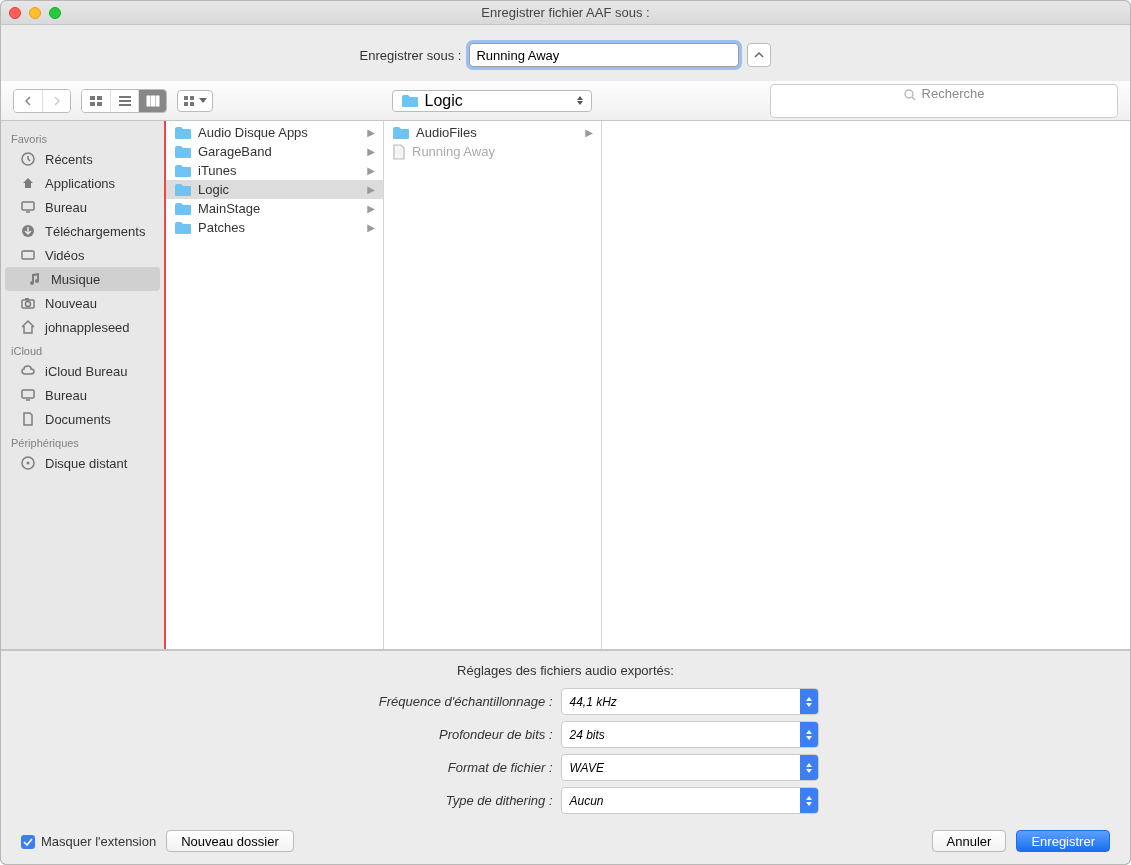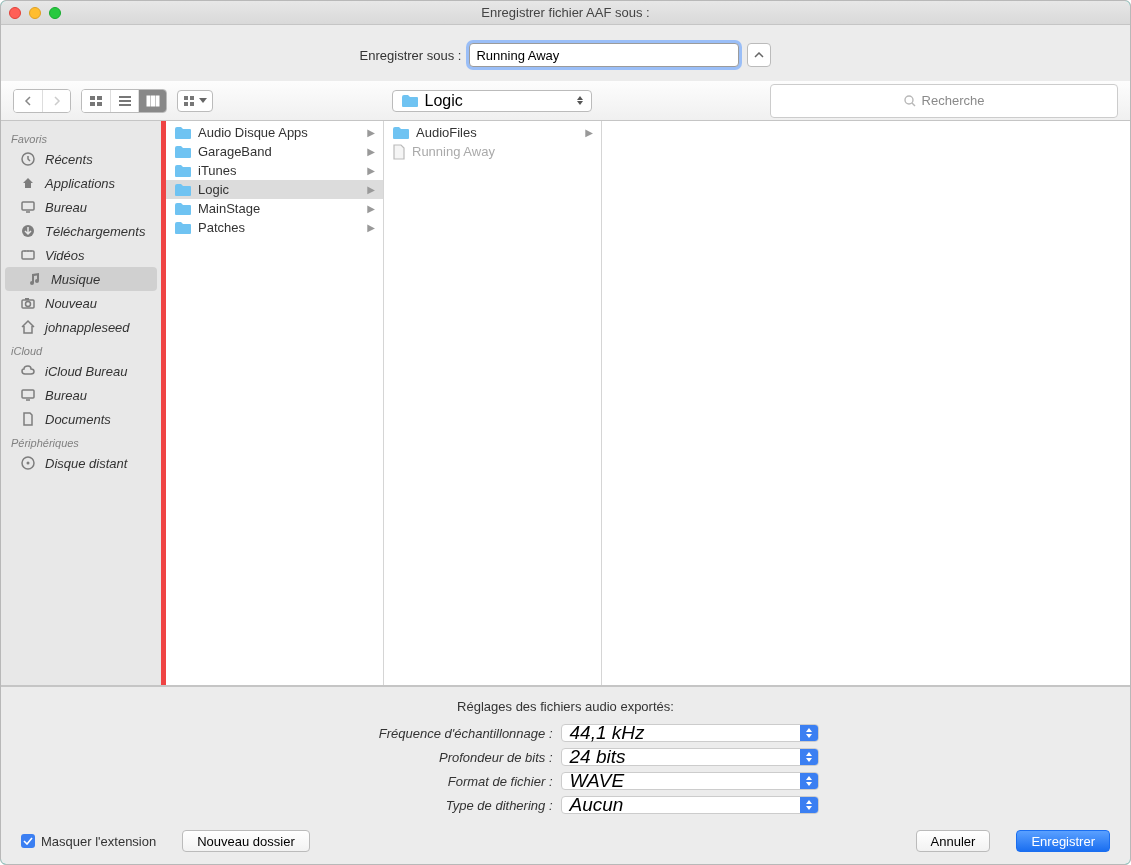--- a/index.html
+++ b/index.html
@@ -27,55 +27,55 @@
 .view-btn.active { background: #888; }
 .view-btn.active svg path, .view-btn.active svg rect { stroke: #fff; fill: #fff; }
 .grouping-btn { width: 36px; height: 22px; border: 1px solid #bbb; border-radius: 4px; background: #fff; display: flex; align-items: center; justify-content: center; gap: 2px; }
 
 .toolbar-spacer { flex: 1; }
 .path-select { display: flex; align-items: center; gap: 6px; height: 22px; border: 1px solid #bbb; border-radius: 4px; background: #fff; padding: 0 8px; min-width: 200px; cursor: pointer; }
 .folder-icon-sm { width: 18px; height: 14px; display: inline-block; }
 .folder-icon-sm svg { width: 100%; height: 100%; }
 .path-select .up-down { margin-left: auto; }
 
-.search-box { display: flex; align-items: center; gap: 6px; width: 348px; height: 22px; border: 1px solid #ccc; border-radius: 4px; background: #fff; padding: 16px 8px; justify-content: center; color: #8a8a8a; font-size: 13px; }
+.search-box { display: flex; align-items: flex-end; gap: 6px; width: 348px; height: 22px; border: 1px solid #ccc; border-radius: 4px; background: #fff; padding: 16px 8px; justify-content: center; color: #8a8a8a; font-size: 13px; }
 .search-box svg { opacity: 0.6; }
 
 .browser { flex: 1; display: flex; background: #fff; border-bottom: 1px solid #c5c5c5; overflow: hidden; }
-.sidebar { width: 165px; background: #e8e8e8; border-right: 5px solid #ef4444; padding: 6px 0; overflow-y: auto; font-style: italic; }
+.sidebar { width: 165px; background: #e8e8e8; border-right: 2px solid #ef4444; padding: 6px 0; overflow-y: auto; }
 .sidebar-header { font-size: 11px; color: #808080; padding: 6px 10px 2px 10px; }
 .sidebar-item { display: flex; align-items: center; gap: 8px; padding: 3px 10px 3px 18px; font-size: 13px; color: #333; cursor: pointer; }
 .sidebar-item.selected { background: #d0d0d0; border-radius: 4px; margin: 0 4px; padding-left: 20px; }
 .sidebar-item .icon { width: 18px; height: 18px; display: flex; align-items: center; justify-content: center; color: #7d7d7d; }
 
 .columns { flex: 1; display: flex; }
 .column { width: 218px; border-right: 1px solid #d5d5d5; overflow-y: auto; padding: 2px 0; }
 .col-item { display: flex; align-items: center; gap: 6px; padding: 1px 8px; font-size: 13px; color: #333; cursor: pointer; position: relative; height: 19px; }
 .col-item.selected { background: #dcdcdc; }
 .col-item .chev { margin-left: auto; color: #999; font-size: 10px; }
 .col-item.dimmed { color: #aaa; }
 
 .folder-glyph { width: 18px; height: 14px; display: inline-flex; }
 .file-glyph { width: 14px; height: 16px; display: inline-flex; color: #bbb; }
 
 .settings-panel { background: #ececec; padding: 12px 20px 0 20px; border-top: 1px solid #c5c5c5; }
 .settings-inner { max-width: 900px; margin: 0 auto; display: flex; flex-direction: column; align-items: center; }
 .settings-title { font-size: 13px; color: #333; margin-bottom: 10px; }
 .setting-row { display: flex; align-items: center; gap: 8px; margin-bottom: 6px; font-style: italic; }
 .setting-label { width: 240px; text-align: right; font-size: 13px; color: #333; }
-.mac-select { width: 258px; height: 18px; border: 1px solid #ccc; border-radius: 4px; background: #fff; display: flex; align-items: center; padding: 0 0 0 8px; font-size: 19px; position: relative; cursor: pointer; }
+.mac-select { width: 258px; height: 27px; border: 1px solid #ccc; border-radius: 4px; background: #fff; display: flex; align-items: center; padding: 0 0 0 8px; font-size: 12px; position: relative; cursor: pointer; }
 .mac-select .arrows { position: absolute; right: 0; top: 0; bottom: 0; width: 18px; background: #3b7ff2; border-radius: 0 3px 3px 0; display: flex; flex-direction: column; align-items: center; justify-content: center; }
 .mac-select .arrows::before, .mac-select .arrows::after { content: ''; border-left: 3px solid transparent; border-right: 3px solid transparent; }
 .mac-select .arrows::before { border-bottom: 4px solid #fff; margin-bottom: 2px; }
 .mac-select .arrows::after { border-top: 4px solid #fff; }
 
 .footer { background: #ececec; padding: 10px 20px 12px 20px; display: flex; align-items: center; gap: 10px; }
-.chk { display: flex; align-items: flex-start; gap: 6px; font-size: 13px; color: #333; }
+.chk { display: flex; align-items: flex-end; gap: 6px; font-size: 13px; color: #333; }
 .chk-box { width: 14px; height: 14px; border-radius: 3px; background: #3b7ff2; display: flex; align-items: center; justify-content: center; }
-.mac-btn { height: 22px; padding: 0 14px; border: 1px solid #bbb; border-radius: 4px; background: linear-gradient(#fff, #f2f2f2); font-size: 13px; cursor: pointer; margin-left: 16px; }
+.mac-btn { height: 22px; padding: 0 14px; border: 1px solid #bbb; border-radius: 4px; background: linear-gradient(#fff, #f2f2f2); font-size: 13px; cursor: pointer; }
 .mac-btn.primary { background: linear-gradient(#5aa0ff, #1a6ef0); color: #fff; border-color: #1a6ef0; }
 .footer-spacer { flex: 1; }
 
 .chev-down { border-left: 4px solid transparent; border-right: 4px solid transparent; border-top: 5px solid #666; }
 .up-down { display: flex; flex-direction: column; gap: 1px; }
 .up-down::before, .up-down::after { content: ''; border-left: 3px solid transparent; border-right: 3px solid transparent; }
 .up-down::before { border-bottom: 4px solid #555; }
 .up-down::after { border-top: 4px solid #555; }
 </style>
 </head>

